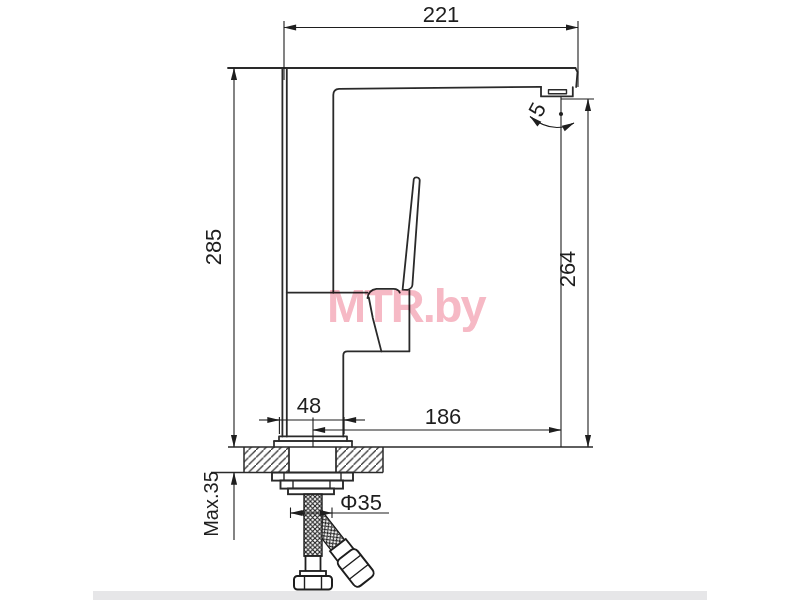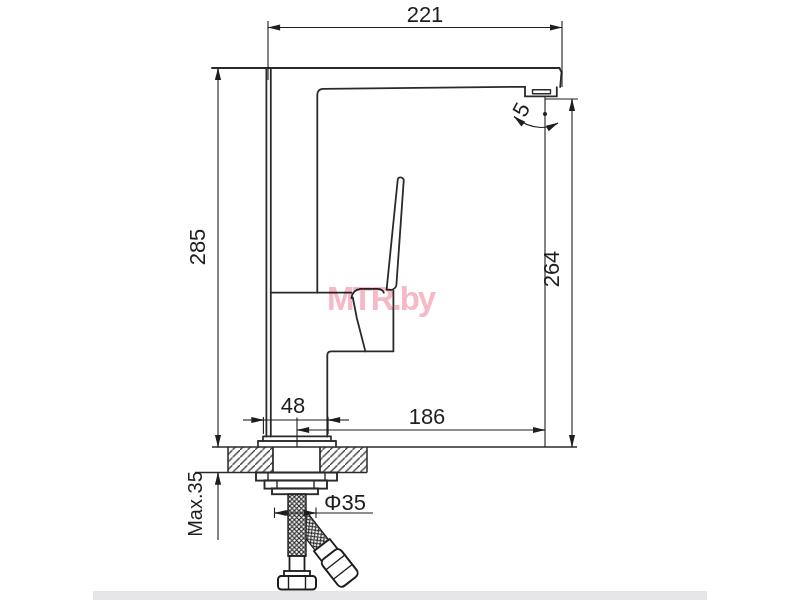--- a/index.html
+++ b/index.html
@@ -1,27 +1,27 @@
 <!DOCTYPE html>
 <html><head>
 <meta charset="utf-8">
 <style>
   html,body{margin:0;padding:0;}
   body{
     width:800px;height:600px;position:relative;background:#ffffff;
     font-family:"Liberation Sans", sans-serif;overflow:hidden;
   }
-  #stage{position:absolute;left:0;top:0;width:672px;height:600px;}
+  #stage{position:absolute;left:16px;top:0;width:672px;height:600px;}
   svg{display:block;}
   .dimtext{font-family:"Liberation Sans", sans-serif;font-size:22px;fill:#1e1e1e;}
   .dimtext-sm{font-family:"Liberation Sans", sans-serif;font-size:20px;fill:#1e1e1e;}
   #watermark{
     position:absolute;left:327px;top:282px;z-index:5;
     font-family:"Liberation Sans", sans-serif;font-weight:bold;
-    font-size:33px;letter-spacing:-2px;line-height:1;
+    font-size:47px;letter-spacing:-2px;line-height:1;
     mix-blend-mode:multiply;user-select:none;white-space:nowrap;
   }
   #footer-strip{
     position:absolute;left:93px;top:591px;width:614px;height:9px;z-index:4;
   }
 </style>
 </head>
 <body style="background: rgb(255, 255, 255);">
 
 <div id="stage">

